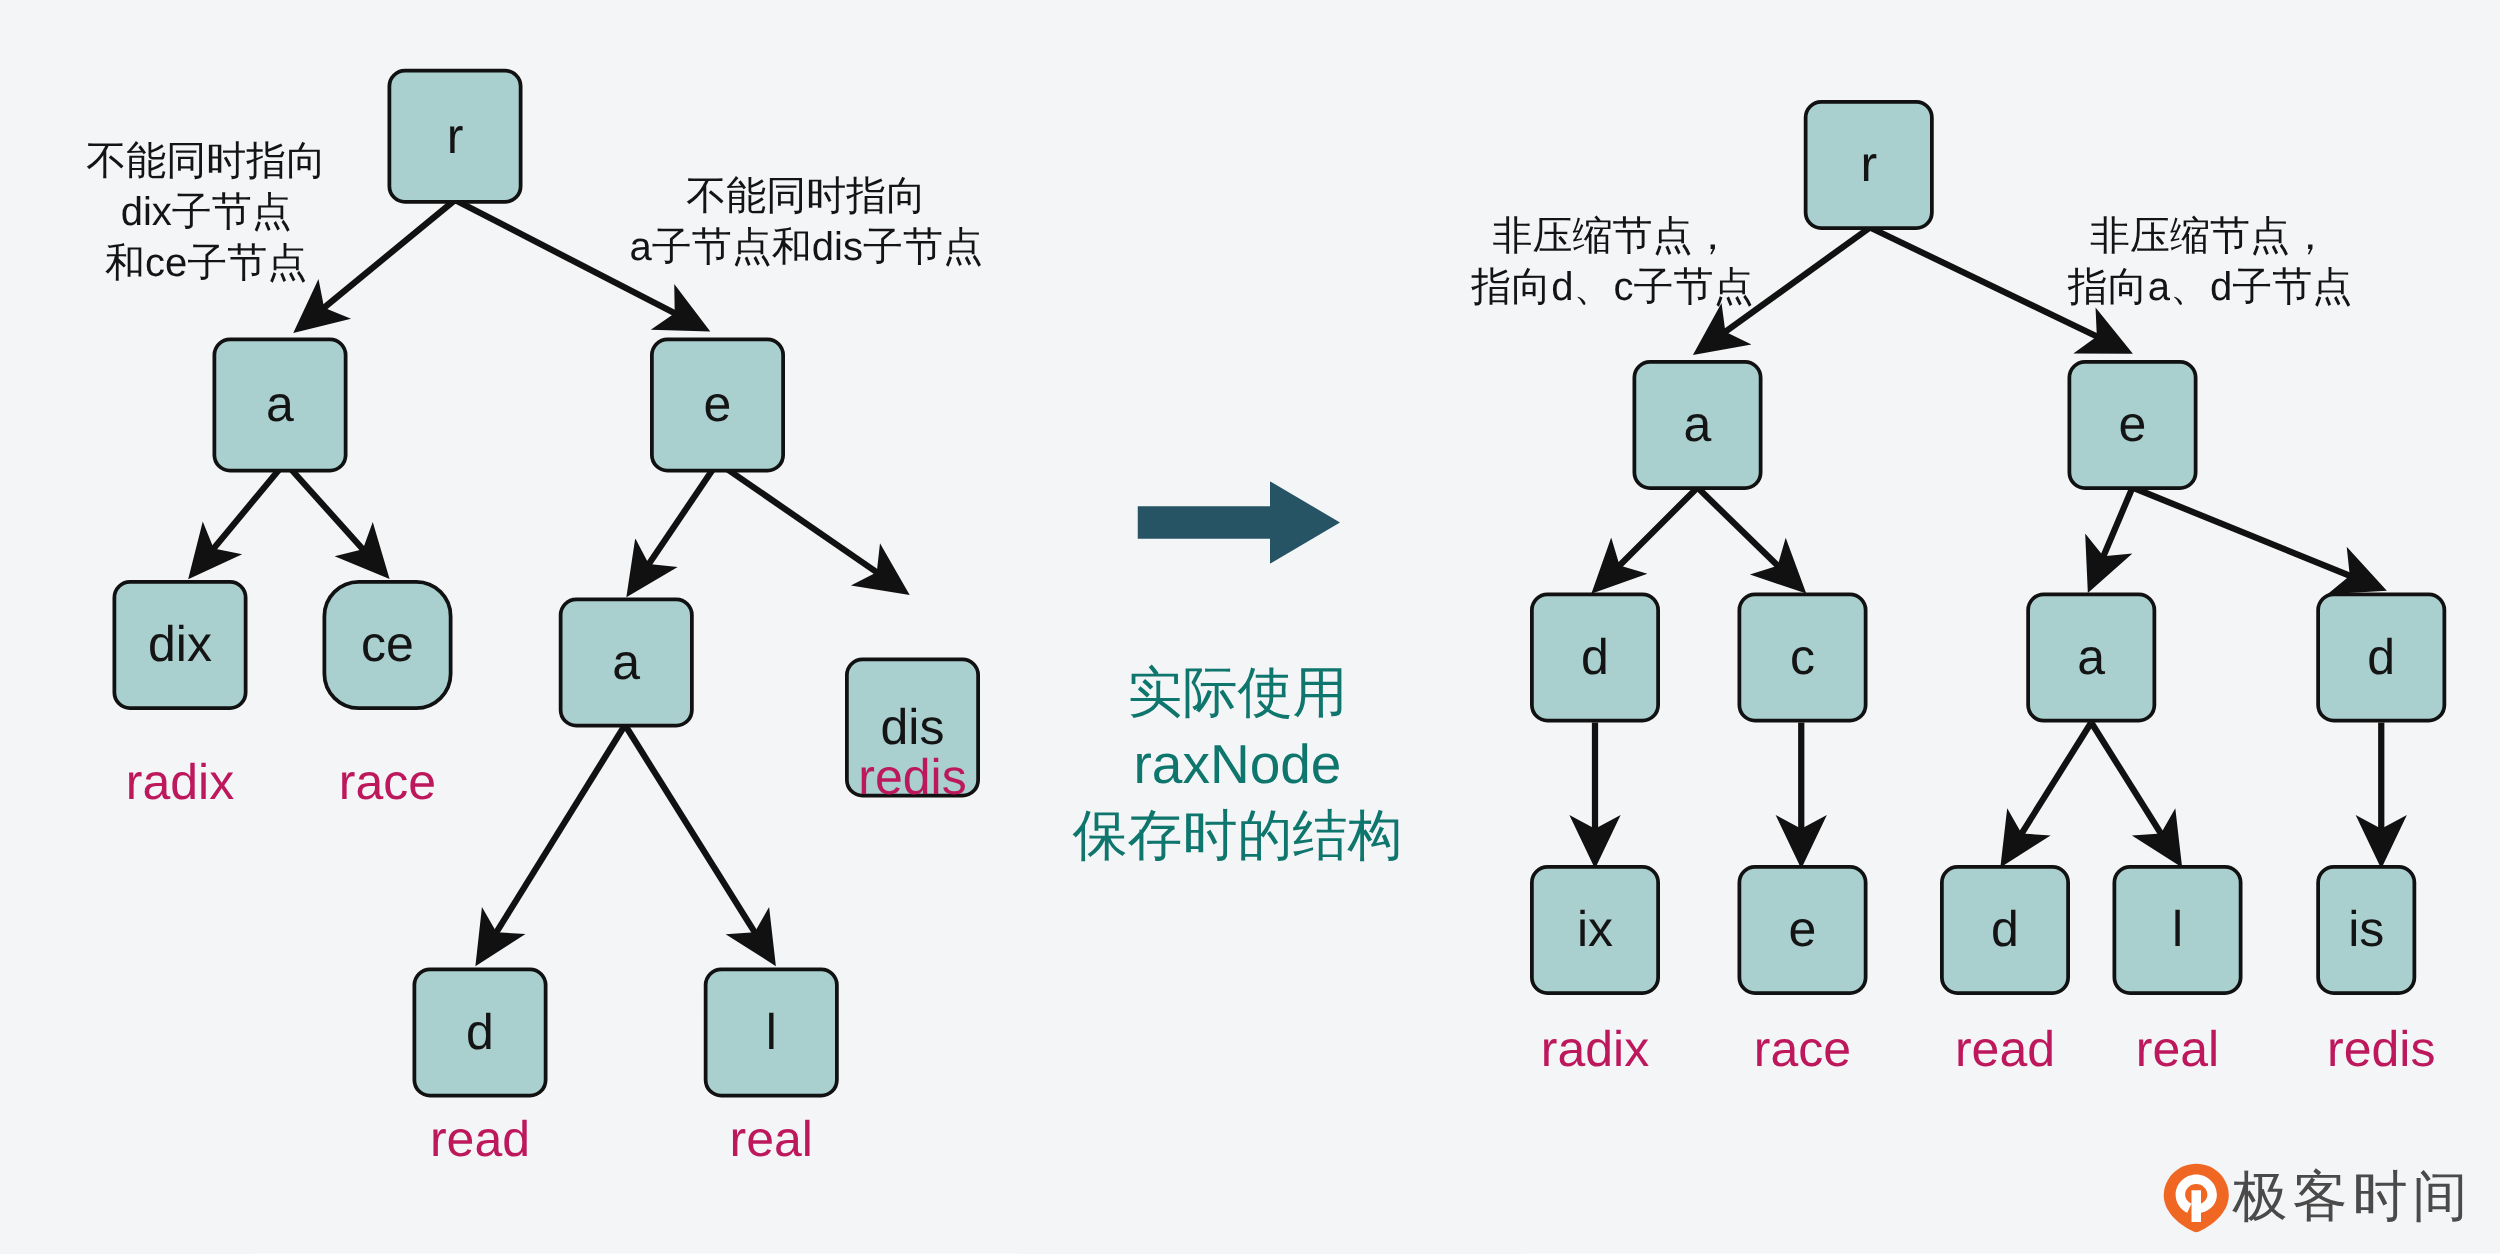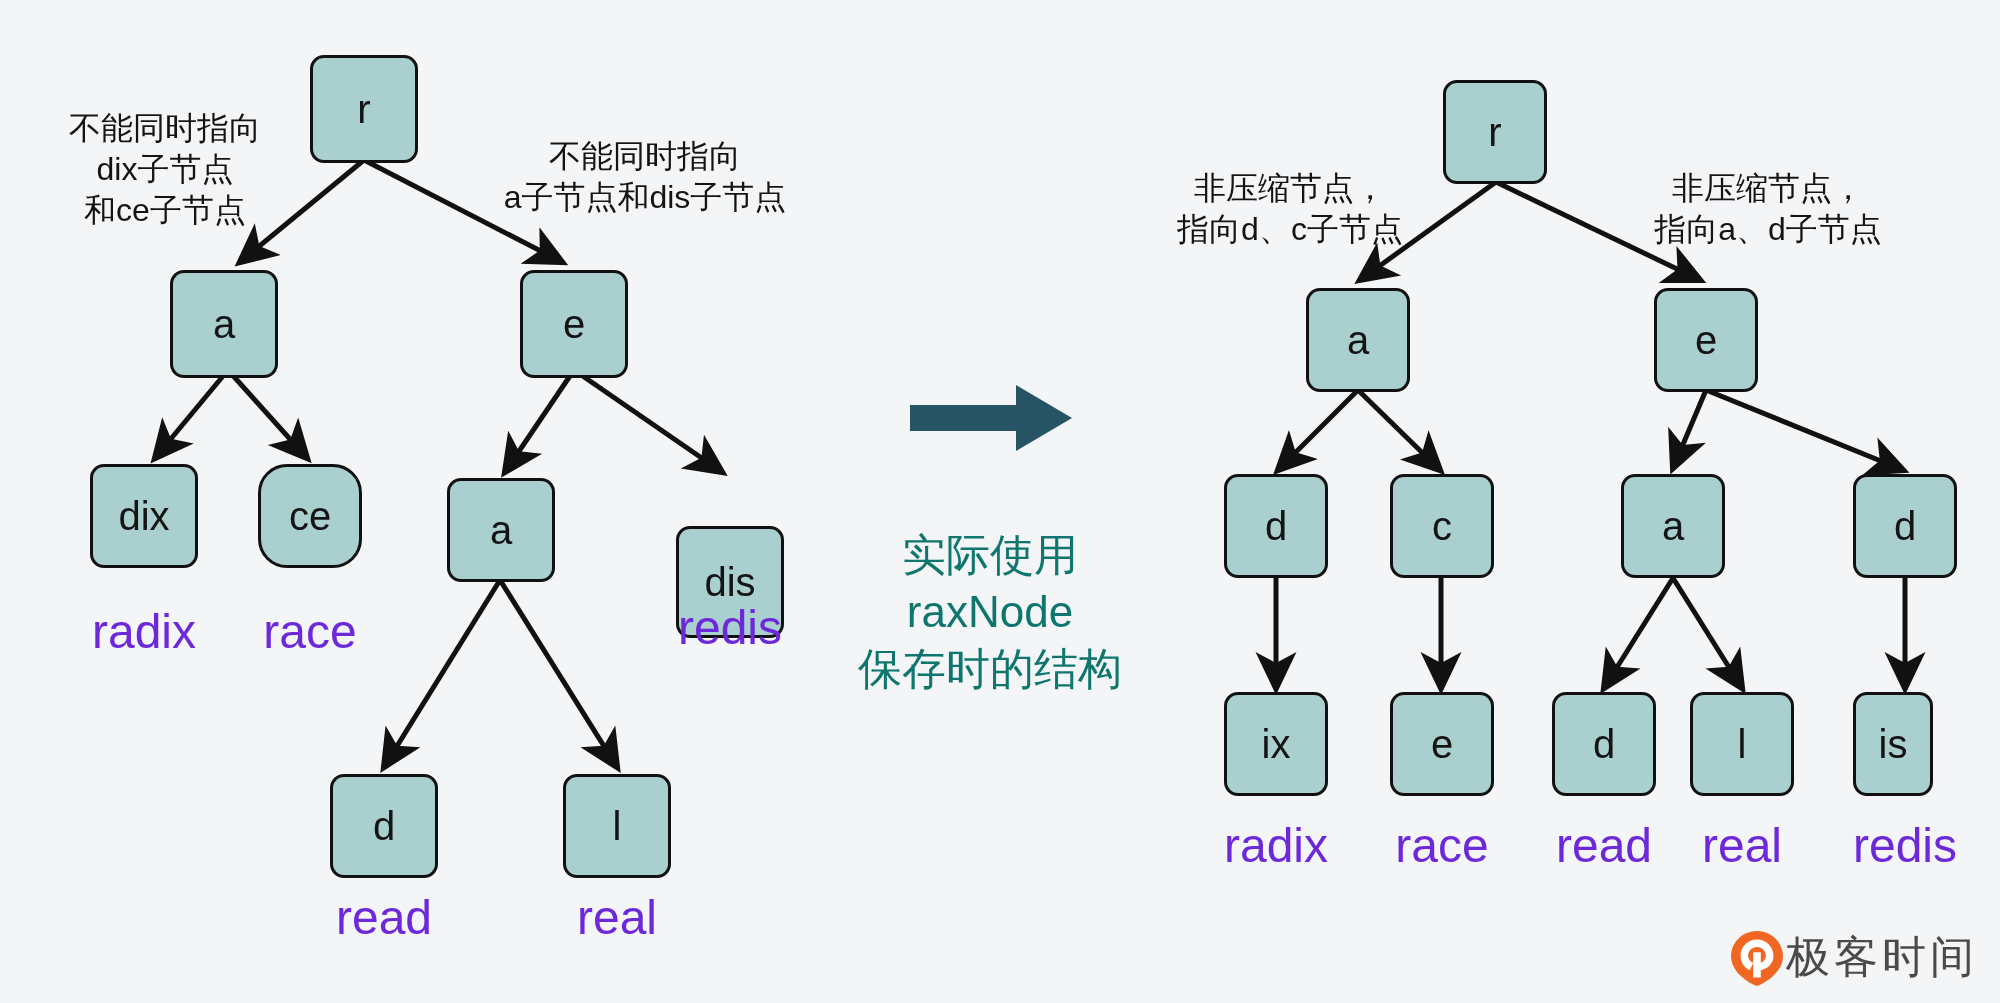--- a/index.html
+++ b/index.html
@@ -33,22 +33,22 @@
     display: flex;
     align-items: center;
     justify-content: center;
     font-size: 40px;
     color: #141414;
     box-sizing: border-box;
     z-index: 3;
   }
   .word {
     position: absolute;
-    font-size: 48px;
-    color: #6d28d9;
+    font-size: 40px;
+    color: #be185d;
     text-align: center;
     white-space: nowrap;
     z-index: 3;
   }
   .note {
     position: absolute;
     font-size: 32px;
     line-height: 1.28;
     color: #141414;
     text-align: center;

